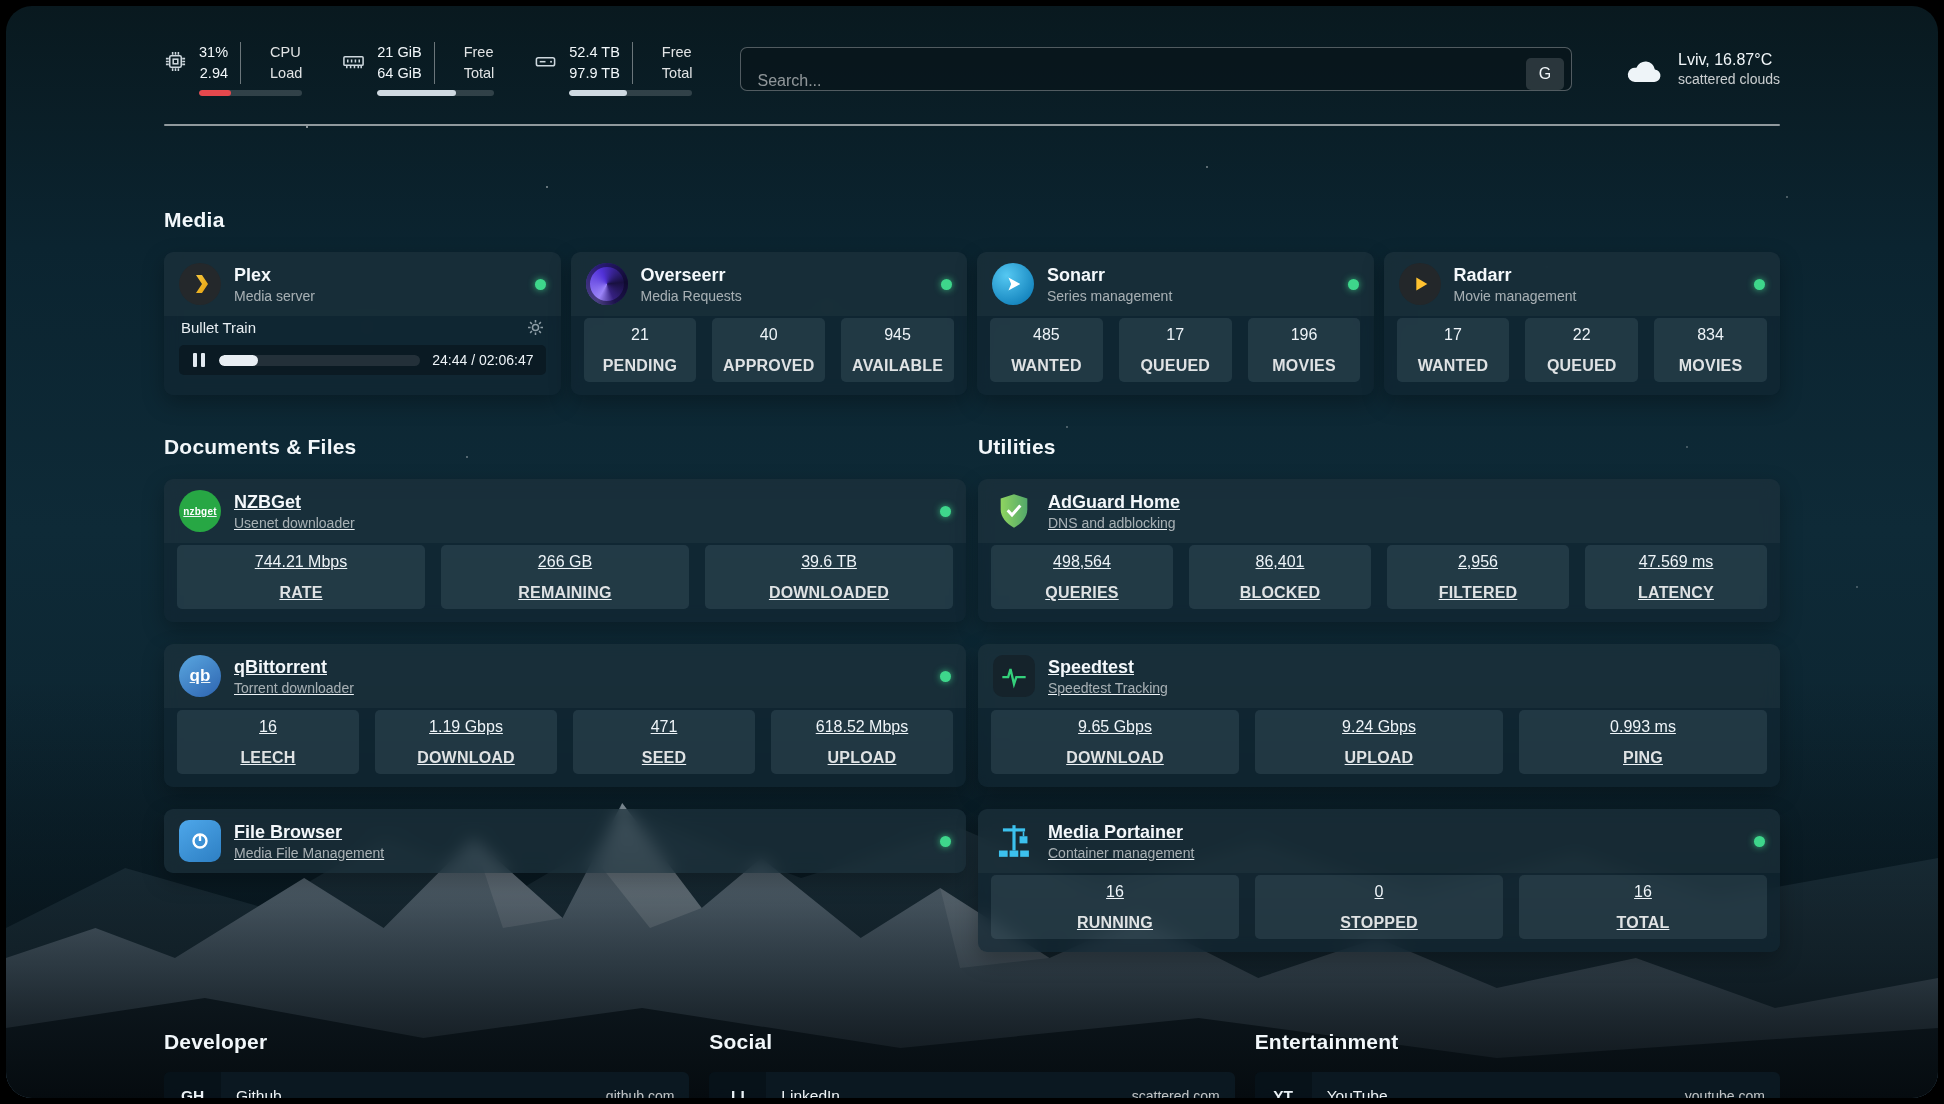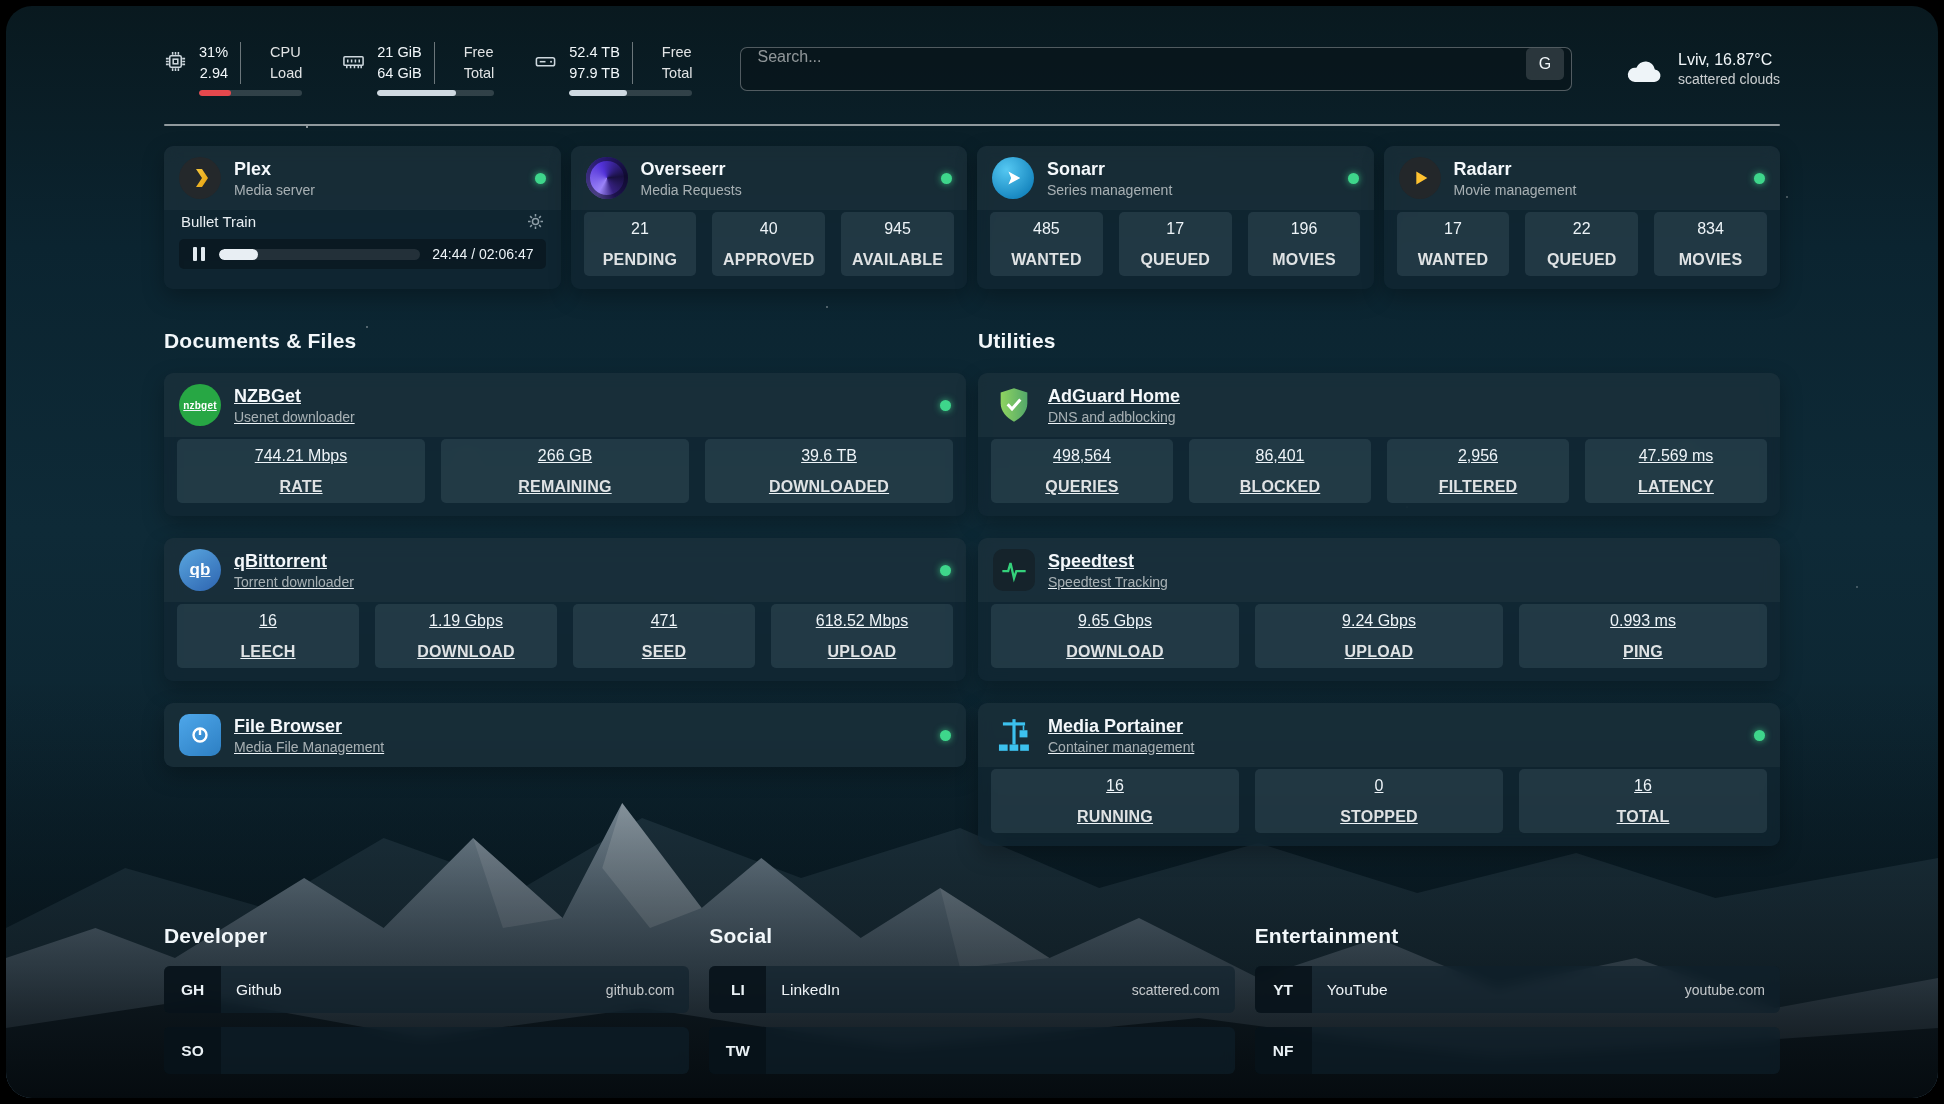--- a/index.html
+++ b/index.html
@@ -28,21 +28,21 @@
   .monitor { display:flex; align-items:flex-start; gap:12px; }
   .mon-icon { margin-top:8px; opacity:.92; flex:none; }
   .mgrid { display:flex; flex-direction:column; }
   .mrow { display:flex; }
   .vals { display:flex; flex-direction:column; align-items:flex-end; font-size:14.5px; line-height:1.45; color:#f2f7fa; }
   .labs { display:flex; flex-direction:column; font-size:14.5px; line-height:1.45; color:rgba(255,255,255,.88);
           border-left:1px solid rgba(255,255,255,.4); padding-left:29px; margin-left:12px; }
   .bar { height:6px; background:rgba(255,255,255,.16); border-radius:3px; margin-top:6px; overflow:hidden; }
   .bar i { display:block; height:100%; border-radius:3px; background:#cfd9e1; }
   .bar.cpu i { background:#e5484d; }
-  .searchbox { flex:1; display:flex; align-items:flex-start; height:44px; margin:0 52px 0 48px;
+  .searchbox { flex:1; display:flex; align-items:flex-end; height:44px; margin:0 52px 0 48px;
                background:rgba(7,18,24,.55); border:1px solid rgba(255,255,255,.3); border-radius:7px;
                padding:0 7px 0 16px; }
   .searchbox input { flex:1; background:transparent; border:none; outline:none; color:#e9f0f4; font-size:16px;
                      font-family:"Liberation Sans", sans-serif; }
   .searchbox input::placeholder { color:rgba(255,255,255,.55); }
   .g-btn { width:38px; height:32px; background:rgba(255,255,255,.14); border:none; border-radius:5px;
            color:#f0f5f8; font-size:16px; display:grid; place-items:center; cursor:pointer; }
   .weather { display:flex; align-items:center; gap:14px; }
   .weather-text .w1 { font-size:16px; color:#f2f7fa; }
   .weather-text .w2 { font-size:14px; color:rgba(255,255,255,.78); margin-top:2px; }
@@ -204,20 +204,21 @@
         </svg>
         <div class="weather-text">
           <div class="w1">Lviv, 16.87°C</div>
           <div class="w2">scattered clouds</div>
         </div>
       </div>
     </div>
 
     <div class="divider"></div>
 
+    <div class="section-title media-title">Media</div>
     <div class="media-row">
 
       <div class="card">
         <div class="card-header">
           <span class="app-icon" style="background:#24282b;">
             <svg viewBox="0 0 24 24" width="24" height="24">
                 <defs>
                   <linearGradient id="plexg" x1="0" y1="0" x2="1" y2="1">
                     <stop offset="0" stop-color="#f5c63d"></stop>
                     <stop offset="1" stop-color="#e5a00d"></stop>

